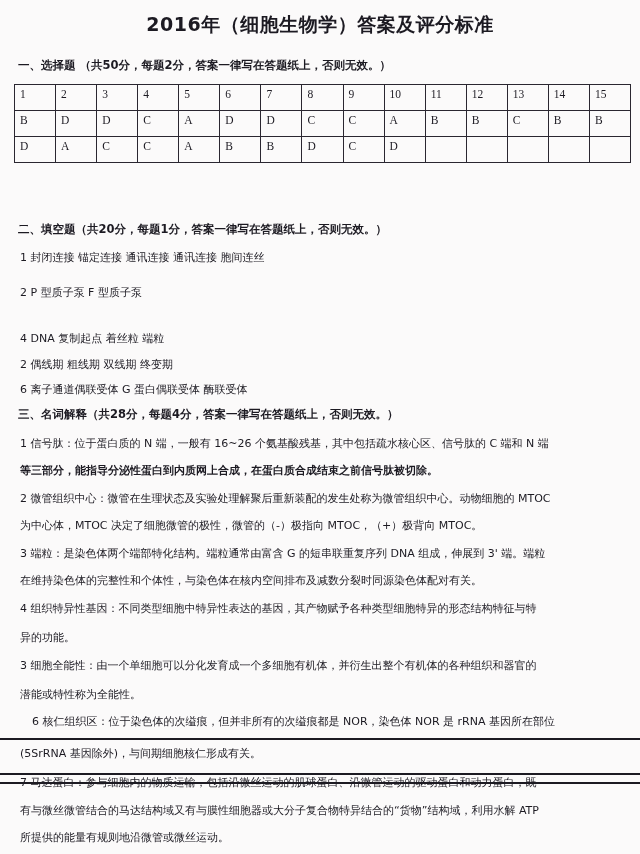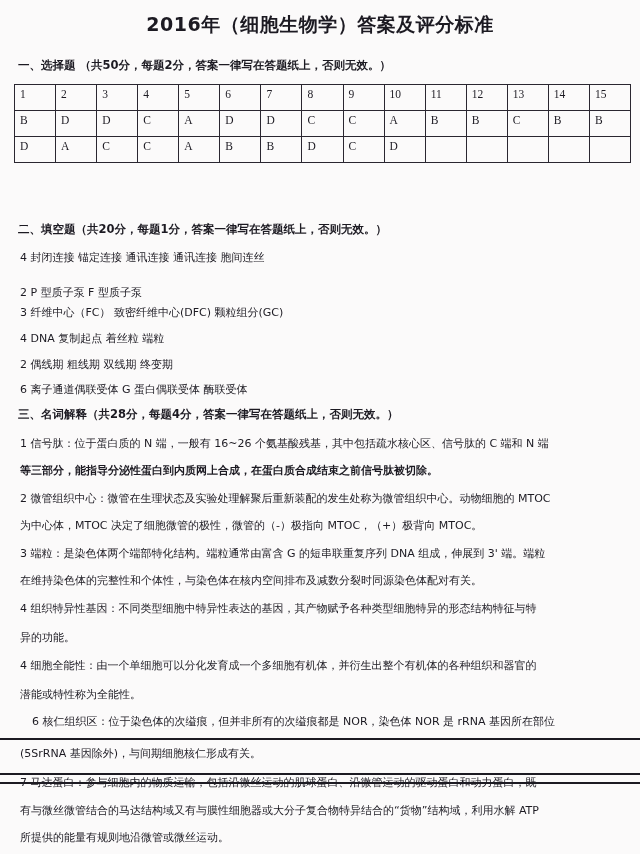--- a/index.html
+++ b/index.html
@@ -104,42 +104,41 @@
       <td></td>
       <td></td>
       <td></td>
       <td></td>
     </tr>
   </tbody>
     </table>
 
   <div class="sec-head" style="top:222px;">二、填空题（共20分，每题1分，答案一律写在答题纸上，否则无效。）</div>
 
-  <div class="line" style="top:250px;">4 封闭连接 锚定连接 通讯连接  通讯连接  胞间连丝</div>
+  <div class="line" style="top:250px;">1 封闭连接 锚定连接 通讯连接  通讯连接  胞间连丝</div>
   <div class="line" style="top:278px;margin-top:7px;">2 P 型质子泵   F 型质子泵</div>
-  <div class="line" style="top:305px;">3 纤维中心（FC）     致密纤维中心(DFC)  颗粒组分(GC)</div>
   <div class="line" style="top:331px;">4 DNA 复制起点    着丝粒    端粒</div>
   <div class="line" style="top:357px;">2 偶线期  粗线期  双线期  终变期</div>
   <div class="line" style="top:382px;">6 离子通道偶联受体   G 蛋白偶联受体    酶联受体</div>
 
   <div class="sec-head" style="top:407px;">三、名词解释（共28分，每题4分，答案一律写在答题纸上，否则无效。）</div>
 
   <div class="line" style="top:436px;">1 信号肽：位于蛋白质的 N 端，一般有 16~26 个氨基酸残基，其中包括疏水核心区、信号肽的 C 端和 N 端</div>
   <div class="line" style="top:463px;font-weight:bold;">等三部分，能指导分泌性蛋白到内质网上合成，在蛋白质合成结束之前信号肽被切除。</div>
 
   <div class="line" style="top:491px;">2 微管组织中心：微管在生理状态及实验处理解聚后重新装配的发生处称为微管组织中心。动物细胞的 MTOC</div>
   <div class="line" style="top:518px;">为中心体，MTOC 决定了细胞微管的极性，微管的（-）极指向 MTOC，（+）极背向 MTOC。</div>
 
   <div class="line" style="top:546px;">3 端粒：是染色体两个端部特化结构。端粒通常由富含 G 的短串联重复序列 DNA 组成，伸展到 3' 端。端粒</div>
   <div class="line" style="top:573px;">在维持染色体的完整性和个体性，与染色体在核内空间排布及减数分裂时同源染色体配对有关。</div>
 
   <div class="line" style="top:601px;">4 组织特异性基因：不同类型细胞中特异性表达的基因，其产物赋予各种类型细胞特异的形态结构特征与特</div>
   <div class="line" style="top:630px;">异的功能。</div>
 
-  <div class="line" style="top:658px;">4 细胞全能性：由一个单细胞可以分化发育成一个多细胞有机体，并衍生出整个有机体的各种组织和器官的</div>
+  <div class="line" style="top:658px;">3 细胞全能性：由一个单细胞可以分化发育成一个多细胞有机体，并衍生出整个有机体的各种组织和器官的</div>
   <div class="line" style="top:687px;">潜能或特性称为全能性。</div>
 
   <div class="line" style="top:714px;margin-left:12px;">6 核仁组织区：位于染色体的次缢痕，但并非所有的次缢痕都是 NOR，染色体 NOR 是 rRNA 基因所在部位</div>
   <div class="rule" style="top:738px;"></div>
   <div class="line" style="top:746px;">(5SrRNA 基因除外)，与间期细胞核仁形成有关。</div>
   <div class="rule" style="top:773px;"></div>
 
   <div class="line" style="top:775px;">7 马达蛋白：参与细胞内的物质运输，包括沿微丝运动的肌球蛋白、沿微管运动的驱动蛋白和动力蛋白，既</div>
   <div class="strike-line" style="top:782px;"></div>
   <div class="line" style="top:803px;">有与微丝微管结合的马达结构域又有与膜性细胞器或大分子复合物特异结合的“货物”结构域，利用水解 ATP</div>

